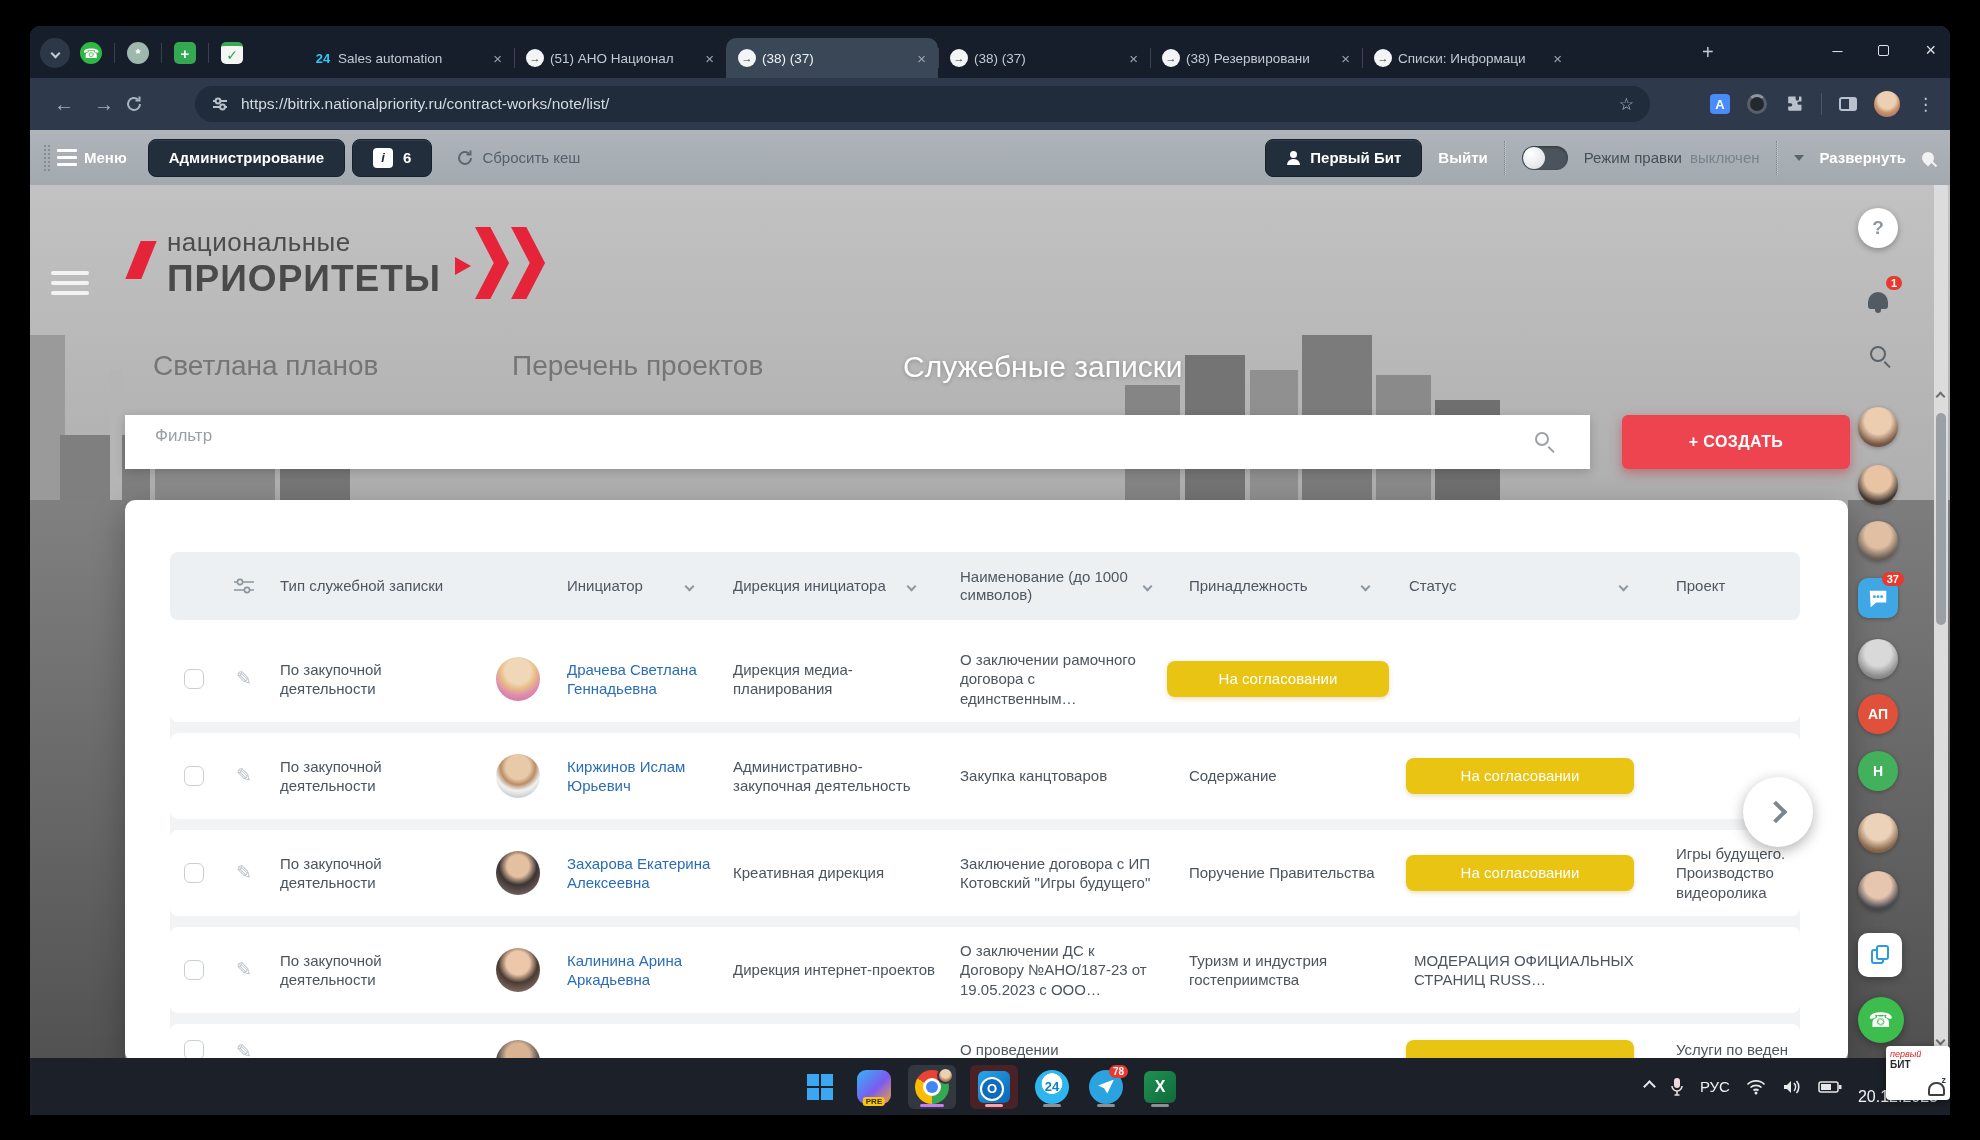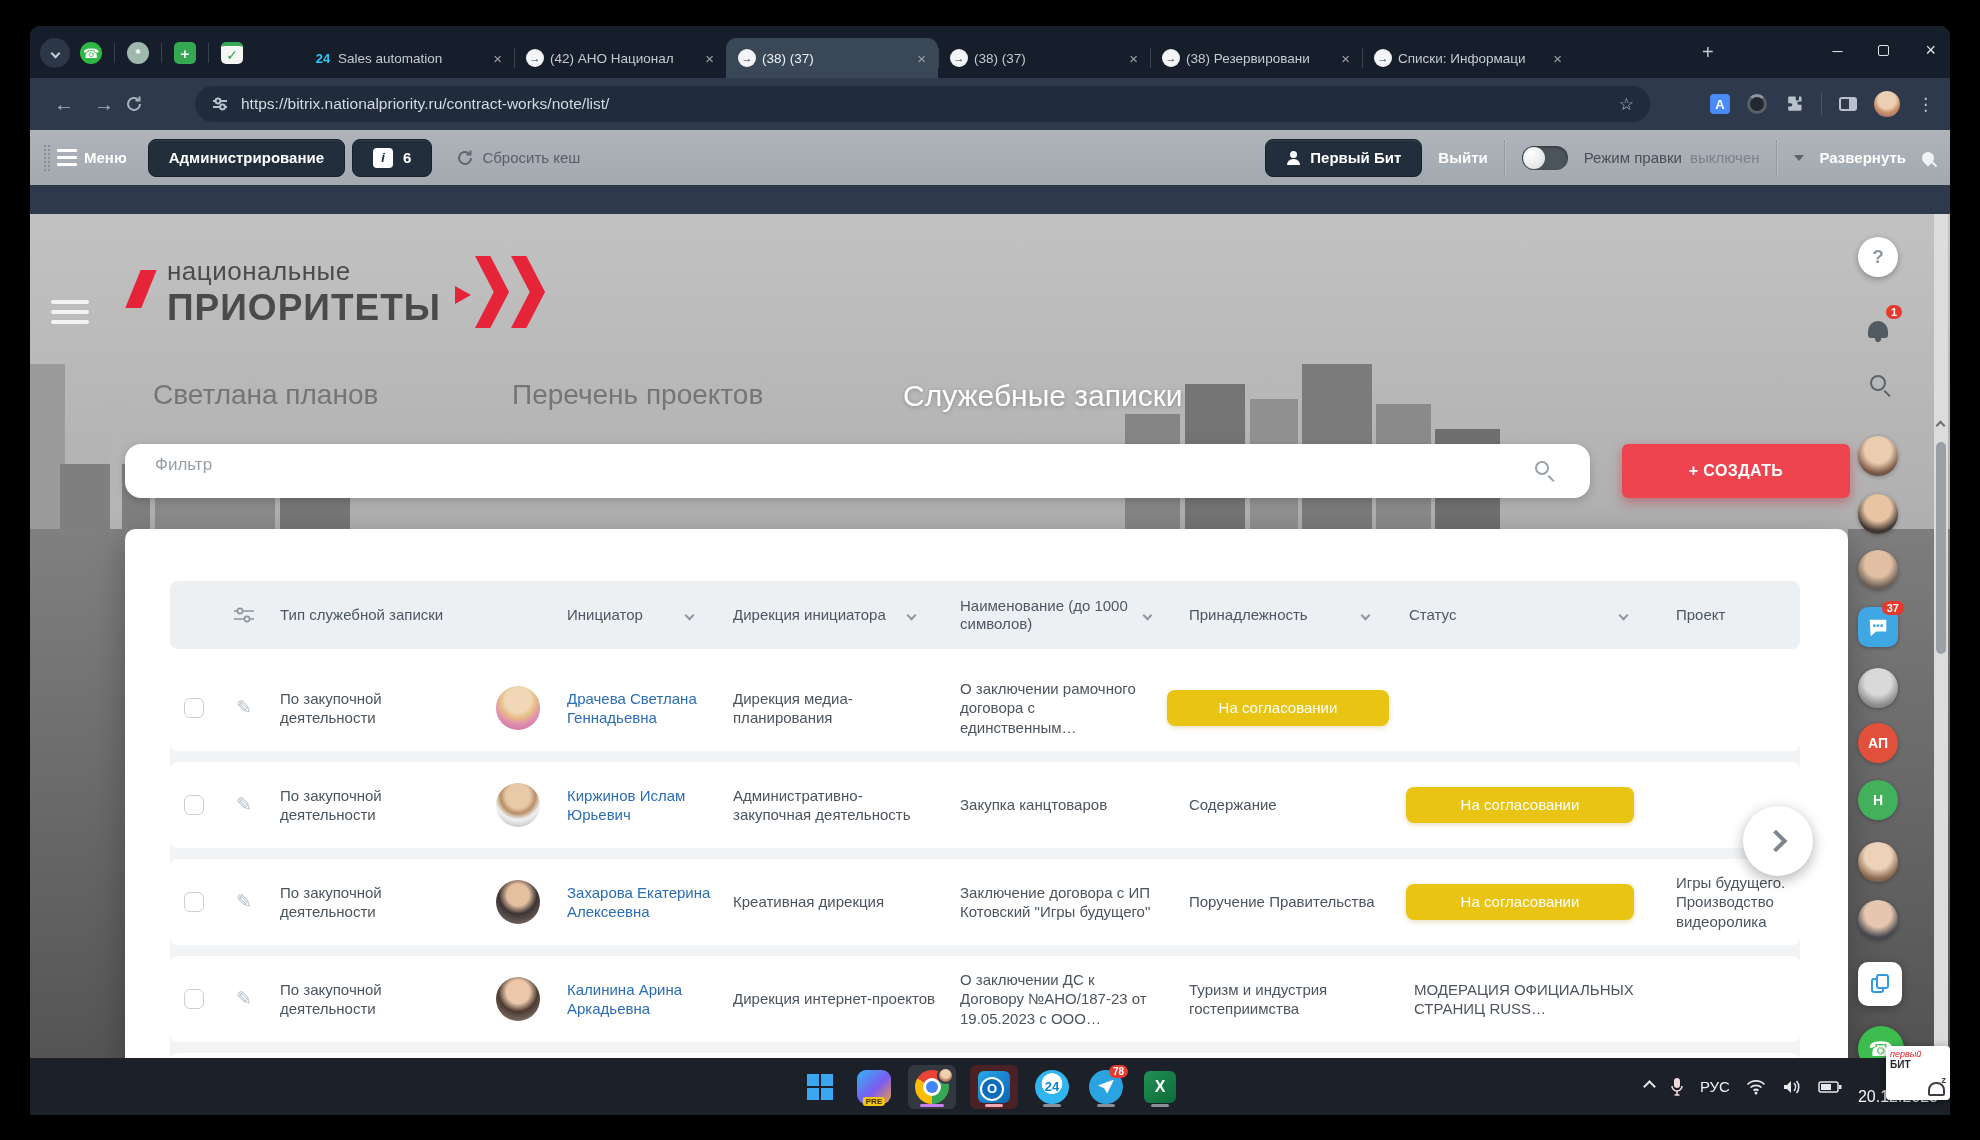--- a/index.html
+++ b/index.html
@@ -61,21 +61,21 @@
   .person::before { content:""; position:absolute; left:4px; top:0; width:7px; height:7px; border-radius:50%; background:#fff; }
   .person::after { content:""; position:absolute; left:1px; top:8px; width:13px; height:6px; border-radius:6px 6px 0 0; background:#fff; }
   .toggle { width:46px; height:24px; border-radius:12px; background:#4b545c; position:relative; box-shadow:inset 0 1px 3px rgba(0,0,0,.4); }
   .toggle::after { content:""; position:absolute; left:1px; top:1px; width:22px; height:22px; border-radius:50%; background:radial-gradient(circle at 35% 30%, #fff, #d8dce0); }
   .modedark { color:#474f57; font-size:15px; } .modelight { color:#78828a; font-size:15px; }
   .tri-dn { width:0; height:0; border-left:5px solid transparent; border-right:5px solid transparent; border-top:6px solid #5b636b; display:inline-block; }
   .pin { width:12px; height:12px; background:#f0f2f4; border-radius:50% 50% 50% 0; transform:rotate(-45deg); position:relative; }
   .pin::after { content:""; position:absolute; left:5px; top:11px; width:2px; height:7px; background:#f0f2f4; }
 
   
-  .content { position:relative; height:925px; overflow:hidden; background:linear-gradient(#c2c2c2,#a9a9a9 45%,#9c9c9c 60%,#8e8e8e);margin-top:29px; }
+  .content { position:relative; height:925px; overflow:hidden; background:linear-gradient(#c2c2c2,#a9a9a9 45%,#9c9c9c 60%,#8e8e8e); }
   .bld { position:absolute; }
   .b1 { left:1095px; top:200px; width:55px; height:130px; background:#858585; }
   .b2 { left:1155px; top:170px; width:60px; height:160px; background:#747474; }
   .b3 { left:1220px; top:185px; width:48px; height:145px; background:#909090; }
   .b4 { left:1272px; top:150px; width:70px; height:180px; background:#7b7b7b; }
   .b5 { left:1346px; top:190px; width:55px; height:140px; background:#8a8a8a; }
   .b6 { left:1405px; top:215px; width:65px; height:115px; background:#6f6f6f; }
   .l0 { left:0; top:150px; width:35px; height:180px; background:#9a9a9a; }
   .l1 { left:30px; top:250px; width:90px; height:80px; background:#7f7f7f; }
   .l2 { left:125px; top:262px; width:120px; height:68px; background:#8b8b8b; }
@@ -95,21 +95,21 @@
   .lm-tri { position:absolute; left:0; top:30px; width:0; height:0; border-left:16px solid #e5243a; border-top:9px solid transparent; border-bottom:9px solid transparent; }
   .lm-ch { position:absolute; top:0; width:34px; height:72px; background:#e5243a; clip-path:polygon(0 0,45% 0,100% 50%,45% 100%,0 100%,55% 50%); }
   .lm-ch.c1 { left:20px; } .lm-ch.c2 { left:56px; }
 
   .sitenav { position:absolute; left:0; top:165px; width:100%; z-index:3; }
   .navitem { position:absolute; font-size:28px; color:#757575; white-space:nowrap; }
   .navitem.n1 { left:123px; } .navitem.n2 { left:482px; }
   .navitem.active { left:873px; color:#fff; font-size:30px; text-shadow:0 1px 4px rgba(0,0,0,.25); }
 
   .filterwrap { position:absolute; left:95px; top:230px; z-index:4; width:1730px; }
-  .filterinput { position:absolute; left:0; top:0; width:1465px; height:54px; background:#fff; border:none; border-radius:16px; padding:0 54px 12px 30px; font-size:17px; color:#444; box-shadow:0 3px 10px rgba(0,0,0,.18); }
+  .filterinput { position:absolute; left:0; top:0; width:1465px; height:54px; background:#fff; border:none; border-radius:0; padding:0 54px 12px 30px; font-size:17px; color:#444; box-shadow:0 3px 10px rgba(0,0,0,.18); }
   .filterinput::placeholder { color:#98a0a6; }
   .lens { position:absolute; display:inline-block; width:14px; height:14px; border:2px solid #9aa2a8; border-radius:50%; }
   .lens::after { content:""; position:absolute; left:12px; top:12px; width:8px; height:2px; background:#9aa2a8; transform:rotate(45deg); transform-origin:0 0; }
   .lens.infilter { left:1410px; top:17px; }
   .createbtn { position:absolute; left:1497px; top:0; width:228px; height:54px; background:#ee4450; color:#fff; border:none; border-radius:6px; font-size:16px; font-weight:bold; letter-spacing:.4px; box-shadow:0 4px 12px rgba(190,30,50,.45); display:flex; align-items:center; justify-content:center; }
 
   .card { position:absolute; left:95px; top:315px; width:1723px; height:562px; background:#fff; border-radius:10px; box-shadow:0 10px 32px rgba(0,0,0,.28); z-index:4; overflow:hidden; }
   .tgrid { display:grid; grid-template-columns:48px 52px 205px 70px 168px 222px 232px 222px 262px 1fr; }
   .thead { position:absolute; left:45px; top:52px; width:1630px; height:68px; background:#edf0f3; border-radius:8px; align-items:center; color:#4d5761; font-size:15px; }
   .hcell { display:flex; align-items:center; justify-content:space-between; padding-right:20px; line-height:1.2; }
@@ -237,21 +237,21 @@
           </div>
       </div>
       <div class="tabs">
         <div class="tab">
           <span class="fav f24">24</span>
           <span class="lbl">Sales automation</span>
           <span class="cl">×</span>
         </div>
         <div class="tab">
           <span class="fav fbx">→</span>
-          <span class="lbl">(42) АНО Национал</span>
+          <span class="lbl">(51) АНО Национал</span>
           <span class="cl">×</span>
         </div>
         <div class="tab active">
           <span class="fav fbx">→</span>
           <span class="lbl">(38) (37)</span>
           <span class="cl">×</span>
         </div>
         <div class="tab">
           <span class="fav fbx">→</span>
           <span class="lbl">(38) (37)</span>

